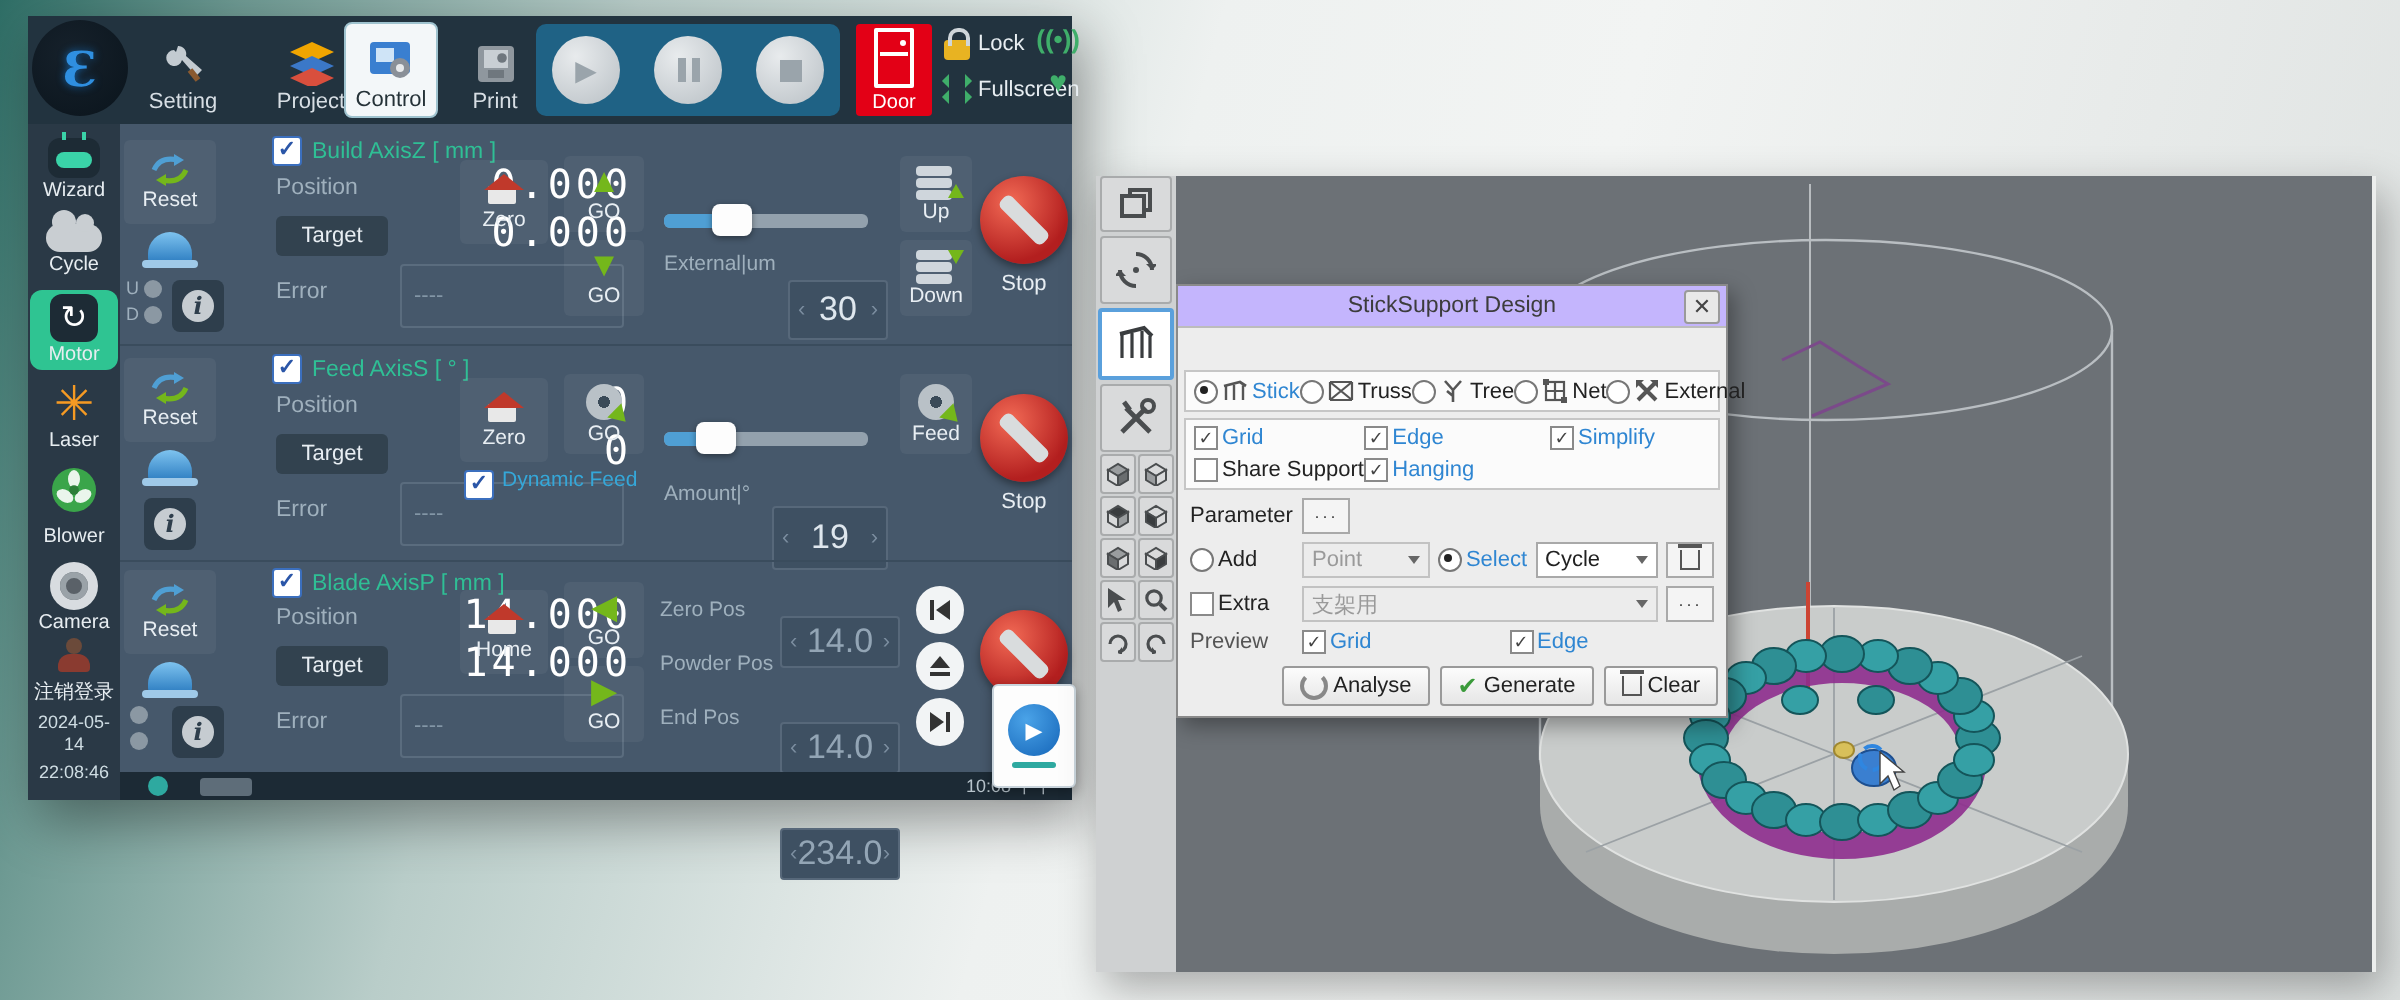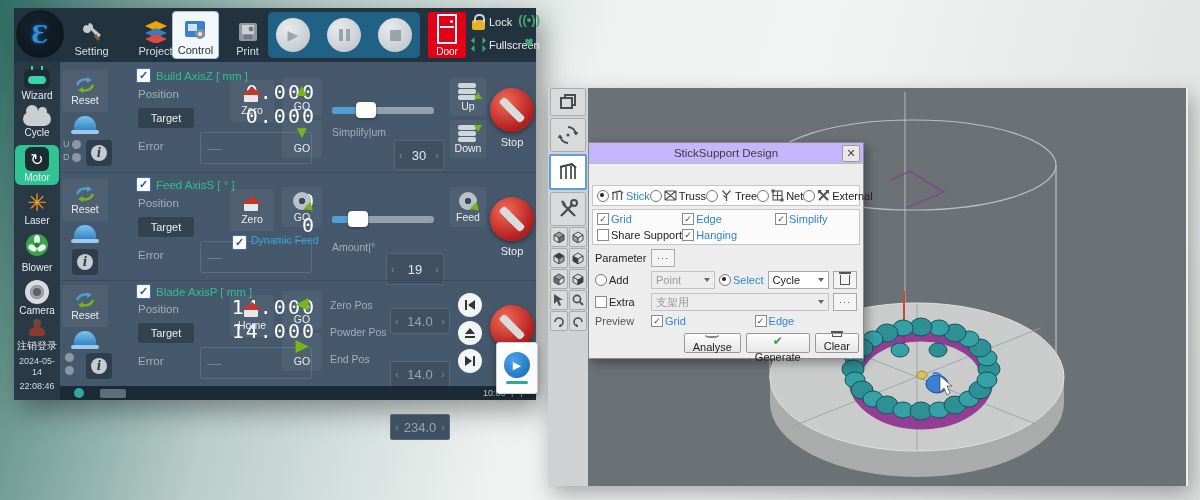--- a/index.html
+++ b/index.html
@@ -112,21 +112,21 @@
   .layers-ico{width:20px;height:16px;position:relative;}
   .layers-ico i{position:absolute;left:0;width:18px;height:5px;background:#cfd6dc;border-radius:2px;}
   .layers-ico i:nth-child(1){top:0;} .layers-ico i:nth-child(2){top:6px;} .layers-ico i:nth-child(3){top:12px;}
   .layers-ico:after{content:"";position:absolute;right:-4px;width:0;height:0;border-left:4px solid transparent;border-right:4px solid transparent;}
   .layers-ico.up:after{bottom:0;border-bottom:7px solid #74b71b;}
   .layers-ico.down:after{top:0;border-top:7px solid #74b71b;}
   .slider{height:7px;border-radius:3px;background:#93a1ad;position:relative;}
   .slider .fill{position:absolute;left:0;top:0;bottom:0;background:#4f9fd4;border-radius:3px;}
   .slider .knob{position:absolute;top:-5px;width:20px;height:16px;background:#fdfdfd;border-radius:4px;
     box-shadow:0 1px 3px rgba(0,0,0,.4);}
-  .spinner{background:#3e5062;border:1px solid #57687a;border-radius:2px;color:#dfe7ee;font-size:13px;
+  .spinner{background:#3e5062;border:1px solid #57687a;border-radius:2px;color:#dfe7ee;font-size:17px;
     display:flex;align-items:center;justify-content:center;position:relative;}
   .spinner:before{content:"‹";position:absolute;left:4px;color:#7c8ea0;font-size:11px;}
   .spinner:after{content:"›";position:absolute;right:4px;color:#7c8ea0;font-size:11px;}
   .spinner.dim{color:#93a5b5;}
   .stop-btn{display:flex;flex-direction:column;align-items:center;justify-content:center;gap:4px;}
   .noentry{width:44px;height:44px;border-radius:50%;background:radial-gradient(circle at 35% 30%,#f26a55,#b31f1f 70%);
     position:relative;box-shadow:0 2px 4px rgba(0,0,0,.4);}
   .noentry:after{content:"";position:absolute;left:7px;top:18px;width:30px;height:8px;background:#d9dcdd;border-radius:3px;
     transform:rotate(45deg);}
   .stop-lbl{font-size:11px;color:#e8eef3;}
@@ -174,21 +174,21 @@
   .dlg-row{display:flex;align-items:center;gap:4px;padding:2px 6px;}
   .combo{flex:1;height:16px;background:#fff;border:1px solid #a9a9a9;display:flex;align-items:center;
     padding:0 14px 0 4px;position:relative;font-size:11px;}
   .combo:after{content:"";position:absolute;right:4px;top:6px;border-left:3px solid transparent;border-right:3px solid transparent;
     border-top:4px solid #666;}
   .combo.dis{background:#ececec;color:#9a9a9a;border-color:#c2c2c2;}
   .mini-btn{width:22px;height:16px;background:#f4f4f4;border:1px solid #a9a9a9;display:flex;align-items:center;justify-content:center;
     font-size:9px;color:#444;letter-spacing:1px;}
   .dlg-actions{display:flex;justify-content:flex-end;gap:5px;padding:4px 4px 5px 4px;}
   .act-btn{height:18px;background:linear-gradient(#fcfcfc,#e6e6e6);border:1px solid #9a9a9a;border-radius:2px;
-    display:flex;align-items:center;gap:3px;padding:0 8px;font-size:11px;color:#222;flex-direction:column;}
+    display:flex;align-items:center;gap:3px;padding:0 8px;font-size:11px;color:#222;}
   .trash{width:8px;height:9px;border:1px solid #555;border-top:none;position:relative;display:inline-block;}
   .trash:before{content:"";position:absolute;left:-2px;top:-3px;width:12px;height:1.5px;background:#555;}
   .gen-check{color:#3a9a3a;font-size:12px;}
   .ana-arc{width:10px;height:10px;border:2px solid #888;border-radius:50%;border-top-color:transparent;display:inline-block;}
 </style>
 </head>
 <body>
 
 <div class="desktop">
 
@@ -364,21 +364,21 @@
         </div>
         <div class="abs tool-btn" style="left:222px;top:56px;width:40px;height:38px">
           <span class="go-arrow">▼</span>
           <span class="tool-lbl">GO</span>
         </div>
 
         <div class="abs slider" style="left:272px;top:28px;width:102px">
           <div class="fill" style="width:30%"></div>
             <div class="knob" style="left:24px"></div>
         </div>
-        <span class="abs rowlbl" style="left:272px;top:62px;font-size:10.5px">Simplify|um</span>
+        <span class="abs rowlbl" style="left:272px;top:62px;font-size:10.5px">External|um</span>
         <div class="abs spinner" style="left:334px;top:54px;width:48px;height:28px">30</div>
 
         <div class="abs tool-btn" style="left:390px;top:14px;width:36px;height:38px">
           <div class="layers-ico up">
               <i></i>
               <i></i>
               <i></i>
             </div>
           <span class="tool-lbl">Up</span>
         </div>

